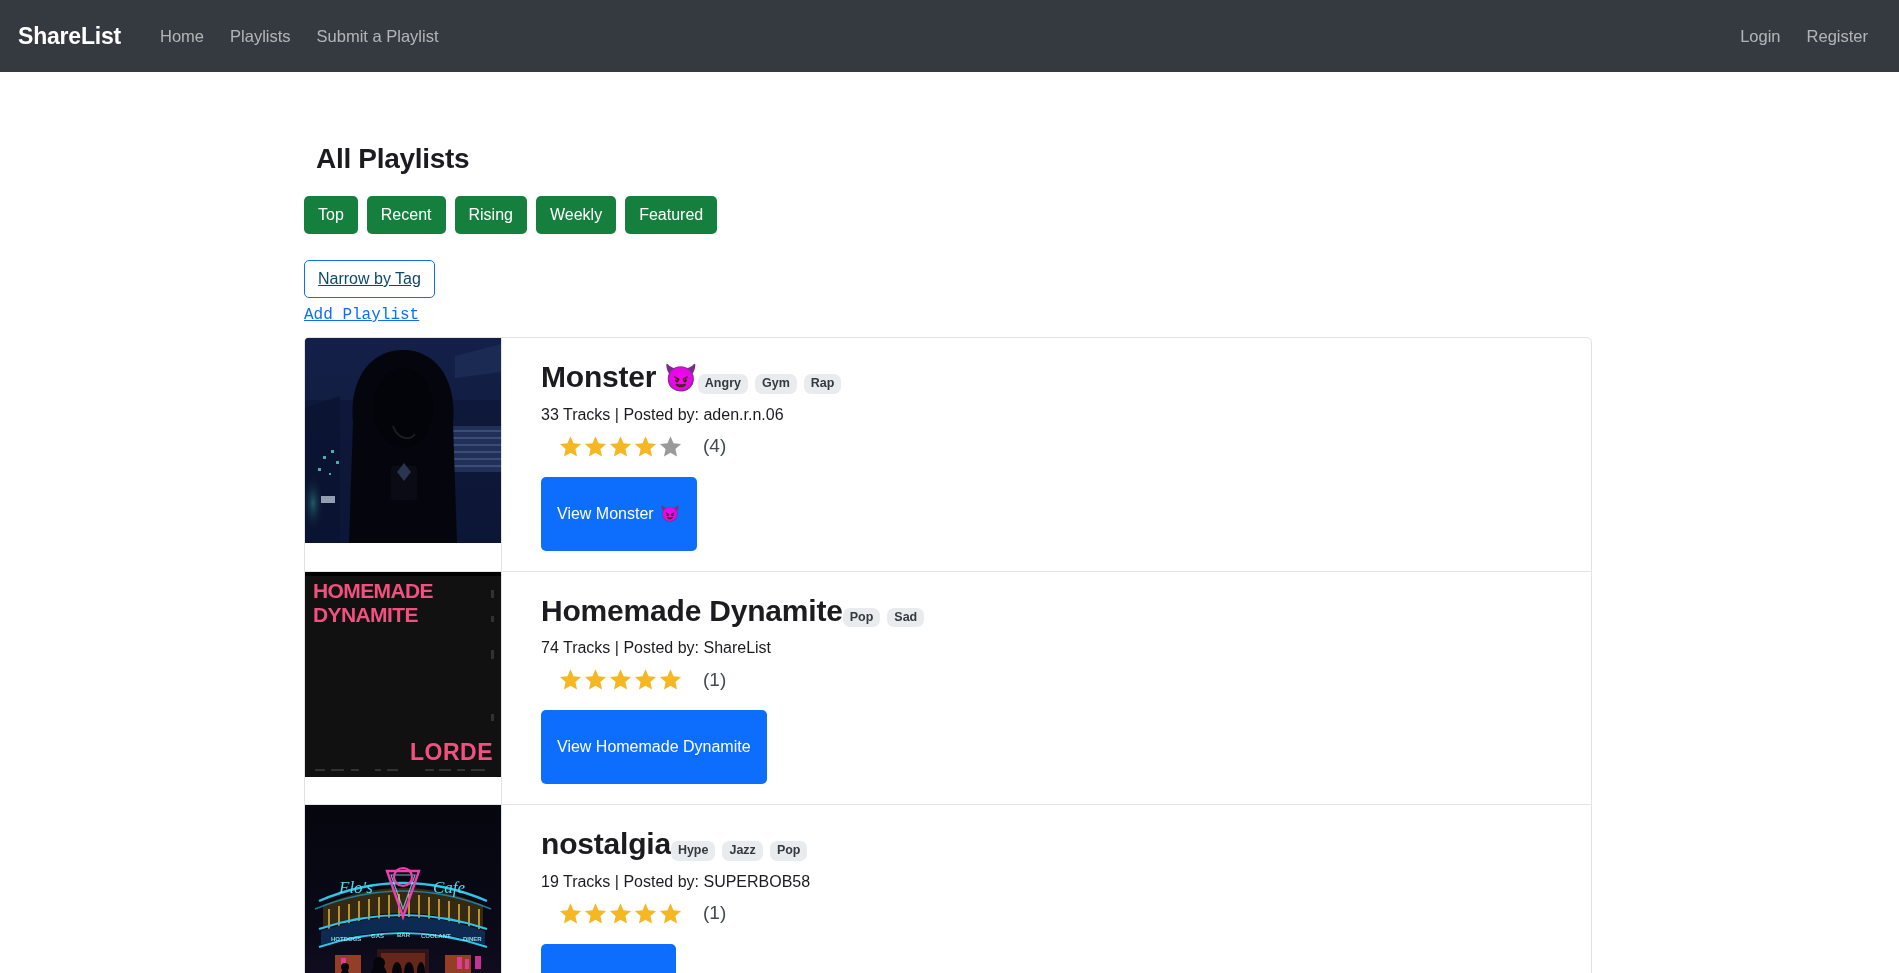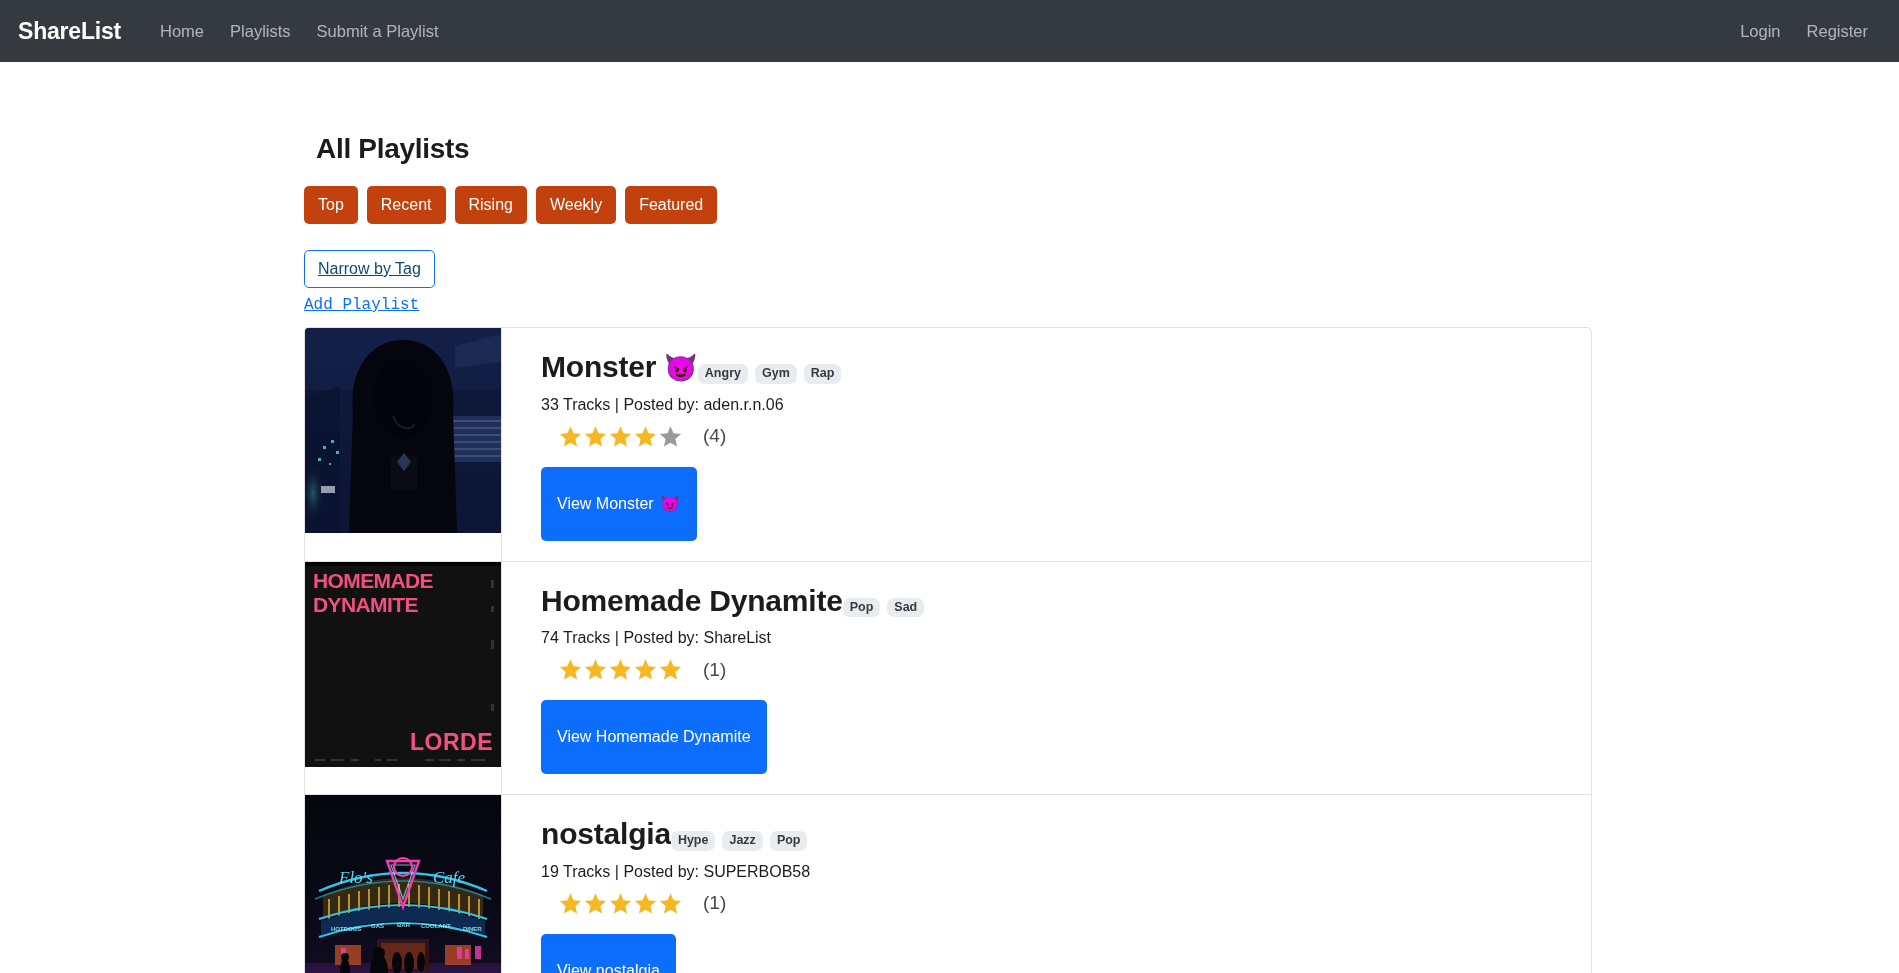--- a/index.html
+++ b/index.html
@@ -6,21 +6,21 @@
   html, body {
     margin: 0; padding: 0;
     width: 1899px; height: 973px;
     background: #ffffff;
     font-family: "Liberation Sans", sans-serif;
     overflow: hidden;
   }
 
   
   .navbar {
-    height: 62px;
+    height: 72px;
     background: #343a40;
     display: flex;
     align-items: center;
     padding: 0 18px;
   }
   .brand {
     color: #ffffff;
     font-size: 23px;
     font-weight: 700;
     letter-spacing: -0.2px;
@@ -61,21 +61,21 @@
   .btn {
     border: 1px solid transparent;
     border-radius: 5px;
     font-size: 16px;
     font-family: "Liberation Sans", sans-serif;
     line-height: 1.5;
     padding: 6px 13px;
     cursor: pointer;
     white-space: nowrap;
   }
-  .btn-secondary { background: #c2410c; color: #fff; }
+  .btn-secondary { background: #15803d; color: #fff; }
   .btn-outline-primary {
     background: #fff; color: #0c4a6e;
     border: 1px solid #0d6efd;
     text-decoration: underline;
   }
   .btn-primary { background: #0d6efd; color: #fff; }
 
   .narrow-row { margin-top: 26px; }
   .add-playlist-row { margin-top: 8px; font-family: Liberation Mono, monospace; }
   .link {

